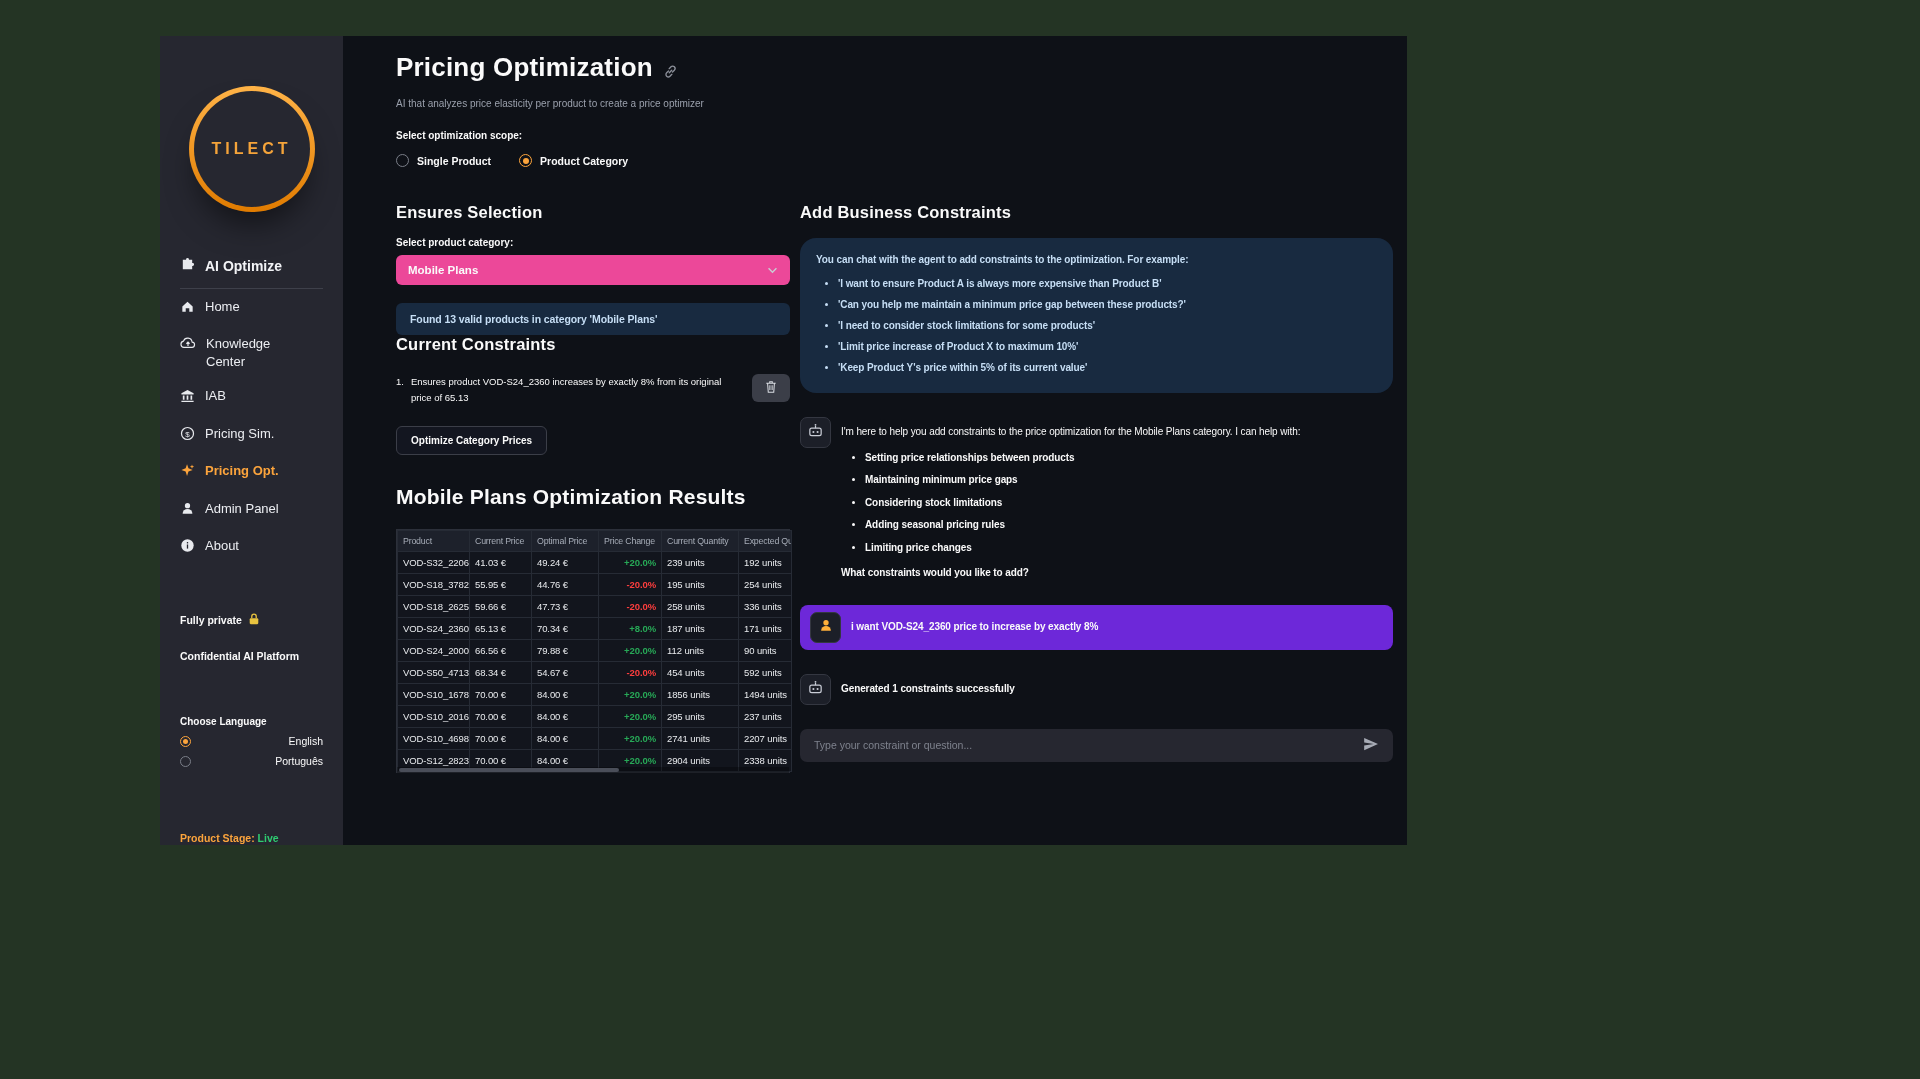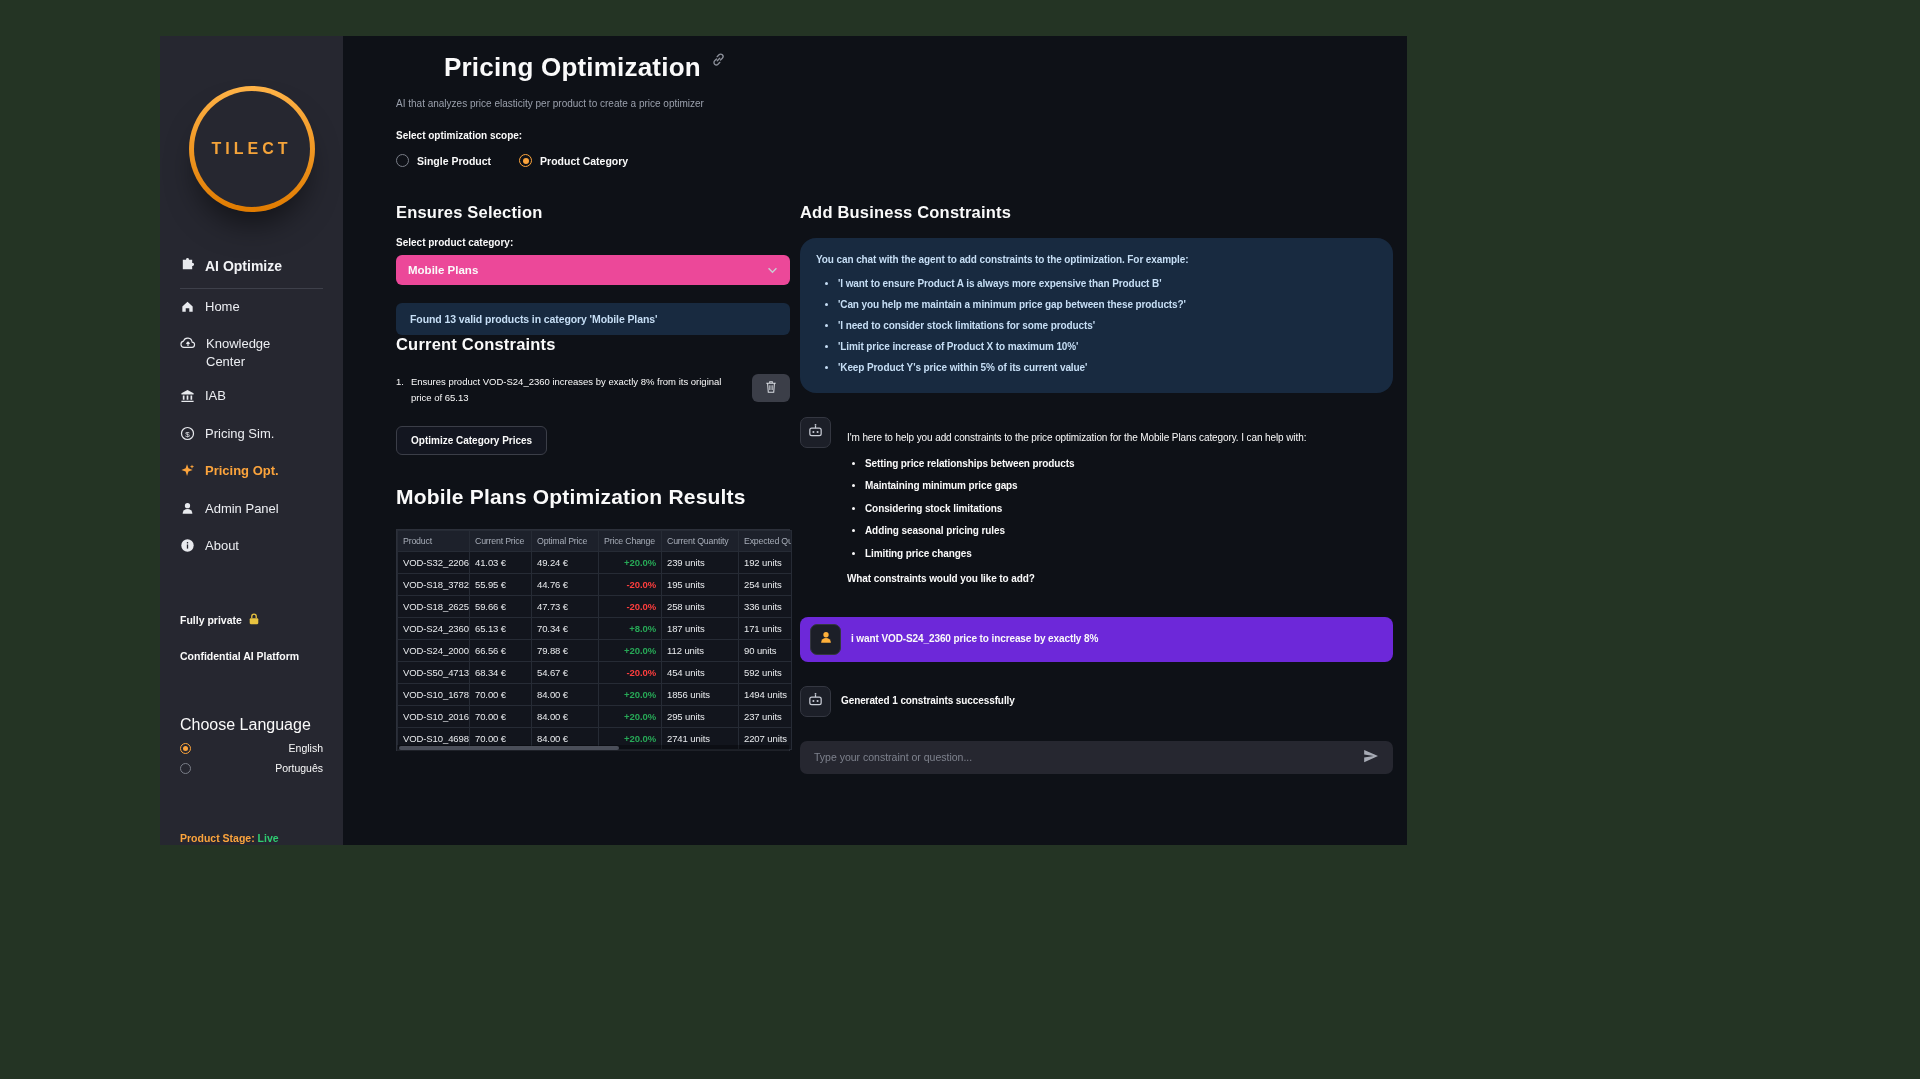--- a/index.html
+++ b/index.html
@@ -22,34 +22,34 @@
   .nav-item{display:flex;align-items:flex-start;gap:10px;padding:8.5px 0;font-size:13px;
        line-height:1.35;cursor:pointer;color:#eceef2;}
   .nav-item svg,.nav-header svg{flex:none;margin-top:1px;}
   .nav-item.active{color:#fca43c;font-weight:700;}
   .wrap-label{display:inline-block;max-width:86px;}
   .sb-pad{padding:0 20px;}
   .private-row{margin-top:46px;display:flex;align-items:center;gap:6px;
        font-size:10.5px;font-weight:600;}
   .confidential{margin-top:22px;font-size:10.5px;font-weight:700;}
   .lang{margin-top:54px;}
-  .lang-title{font-size:16px;font-weight:400;}
+  .lang-title{font-size:10px;font-weight:700;}
   .lang-option{display:flex;align-items:center;gap:7px;margin-top:8px;font-size:10.5px;cursor:pointer;justify-content:space-between;}
   .stage{position:absolute;left:20px;bottom:1px;font-size:10.5px;font-weight:700;color:#fca43c;}
   .stage .live{color:#2ecc71;}
   
   .rdo{width:13px;height:13px;border:1.5px solid #7a7e88;border-radius:50%;
        box-sizing:border-box;position:relative;flex:none;background:transparent;}
   .rdo.checked{border-color:#fca43c;}
   .rdo.checked::after{content:"";position:absolute;inset:2.5px;border-radius:50%;background:#fca43c;}
   .rdo.sm{width:11px;height:11px;}
   .rdo.sm.checked::after{inset:2px;}
   
   .main{flex:1;padding:16px 14px 0 53px;overflow:hidden;}
-  .title-row{display:flex;align-items:flex-start;gap:10px;margin-left:48px;}
+  .title-row{display:flex;align-items:flex-end;gap:10px;}
   h1{margin:0;font-size:26px;font-weight:700;letter-spacing:.2px;}
   .caption{margin-top:15px;color:#9aa0ac;font-size:10px;}
   .scope-label{margin-top:21px;font-size:10px;font-weight:600;}
   .radio-row{display:flex;gap:28px;margin-top:13px;align-items:center;}
   .radio-opt{display:flex;align-items:center;gap:8px;font-size:10.5px;font-weight:600;cursor:pointer;}
   .columns{display:grid;grid-template-columns:394px 593px;column-gap:10px;margin-top:36px;align-items:start;}
   h3.section{margin:0;font-size:16.5px;font-weight:700;letter-spacing:.2px;}
   .mt28{margin-top:28px;}
   .field-label{margin-top:15px;font-size:10px;font-weight:600;}
   .selectbox{margin-top:7px;height:30px;background:#ec4899;border-radius:6px;display:flex;
@@ -79,21 +79,21 @@
   
   .chat-info{margin-top:16px;background:#182a40;color:#c6def5;border-radius:16px;
        padding:12px 16px;font-size:10px;font-weight:600;line-height:1.5;letter-spacing:-.1px;}
   .chat-info p{margin:2px 0 9px;}
   .chat-info ul{margin:0;padding-left:22px;}
   .chat-info li{margin:6px 0;}
   .chat-msg{display:flex;gap:10px;margin-top:24px;}
   .avatar{width:29px;height:29px;border-radius:7px;background:#1c1f28;border:1px solid #343741;
        display:flex;align-items:center;justify-content:center;flex:none;}
   .msg{font-size:10px;line-height:1.55;padding-top:7px;letter-spacing:-.1px;}
-  .msg p{margin:6px;}
+  .msg p{margin:0;}
   .msg ul{margin:10px 0;padding-left:24px;}
   .msg li{margin:7px 0;font-weight:600;}
   .msg .outro{margin-top:10px;font-weight:600;}
   .user-row{background:#6d28d9;border-radius:8px;padding:7px 10px;align-items:center;}
   .user-row .msg,.confirm-row .msg{padding-top:0;}
   .confirm-row{align-items:center;}
   .strong{font-weight:700;}
   .chat-input{margin-top:24px;height:33px;background:#262730;border-radius:7px;display:flex;
        align-items:center;padding:0 6px 0 12px;}
   .chat-input input{flex:1;background:transparent;border:none;outline:none;color:#fafafa;
@@ -375,20 +375,28 @@
                 <td>237 units</td>
               </tr>
               <tr>
                 <td>VOD-S10_4698</td>
                 <td>70.00 €</td>
                 <td>84.00 €</td>
                 <td class="chg up">+20.0%</td>
                 <td>2741 units</td>
                 <td>2207 units</td>
               </tr>
+              <tr>
+                <td>VOD-S12_2823</td>
+                <td>70.00 €</td>
+                <td>84.00 €</td>
+                <td class="chg up">+20.0%</td>
+                <td>2904 units</td>
+                <td>2338 units</td>
+              </tr>
             </tbody>
           </table>
           <div class="hscroll">
             <div class="hthumb"></div>
           </div>
         </div>
       </section>
 
       <section>
         <h3 class="section">Add Business Constraints</h3>

